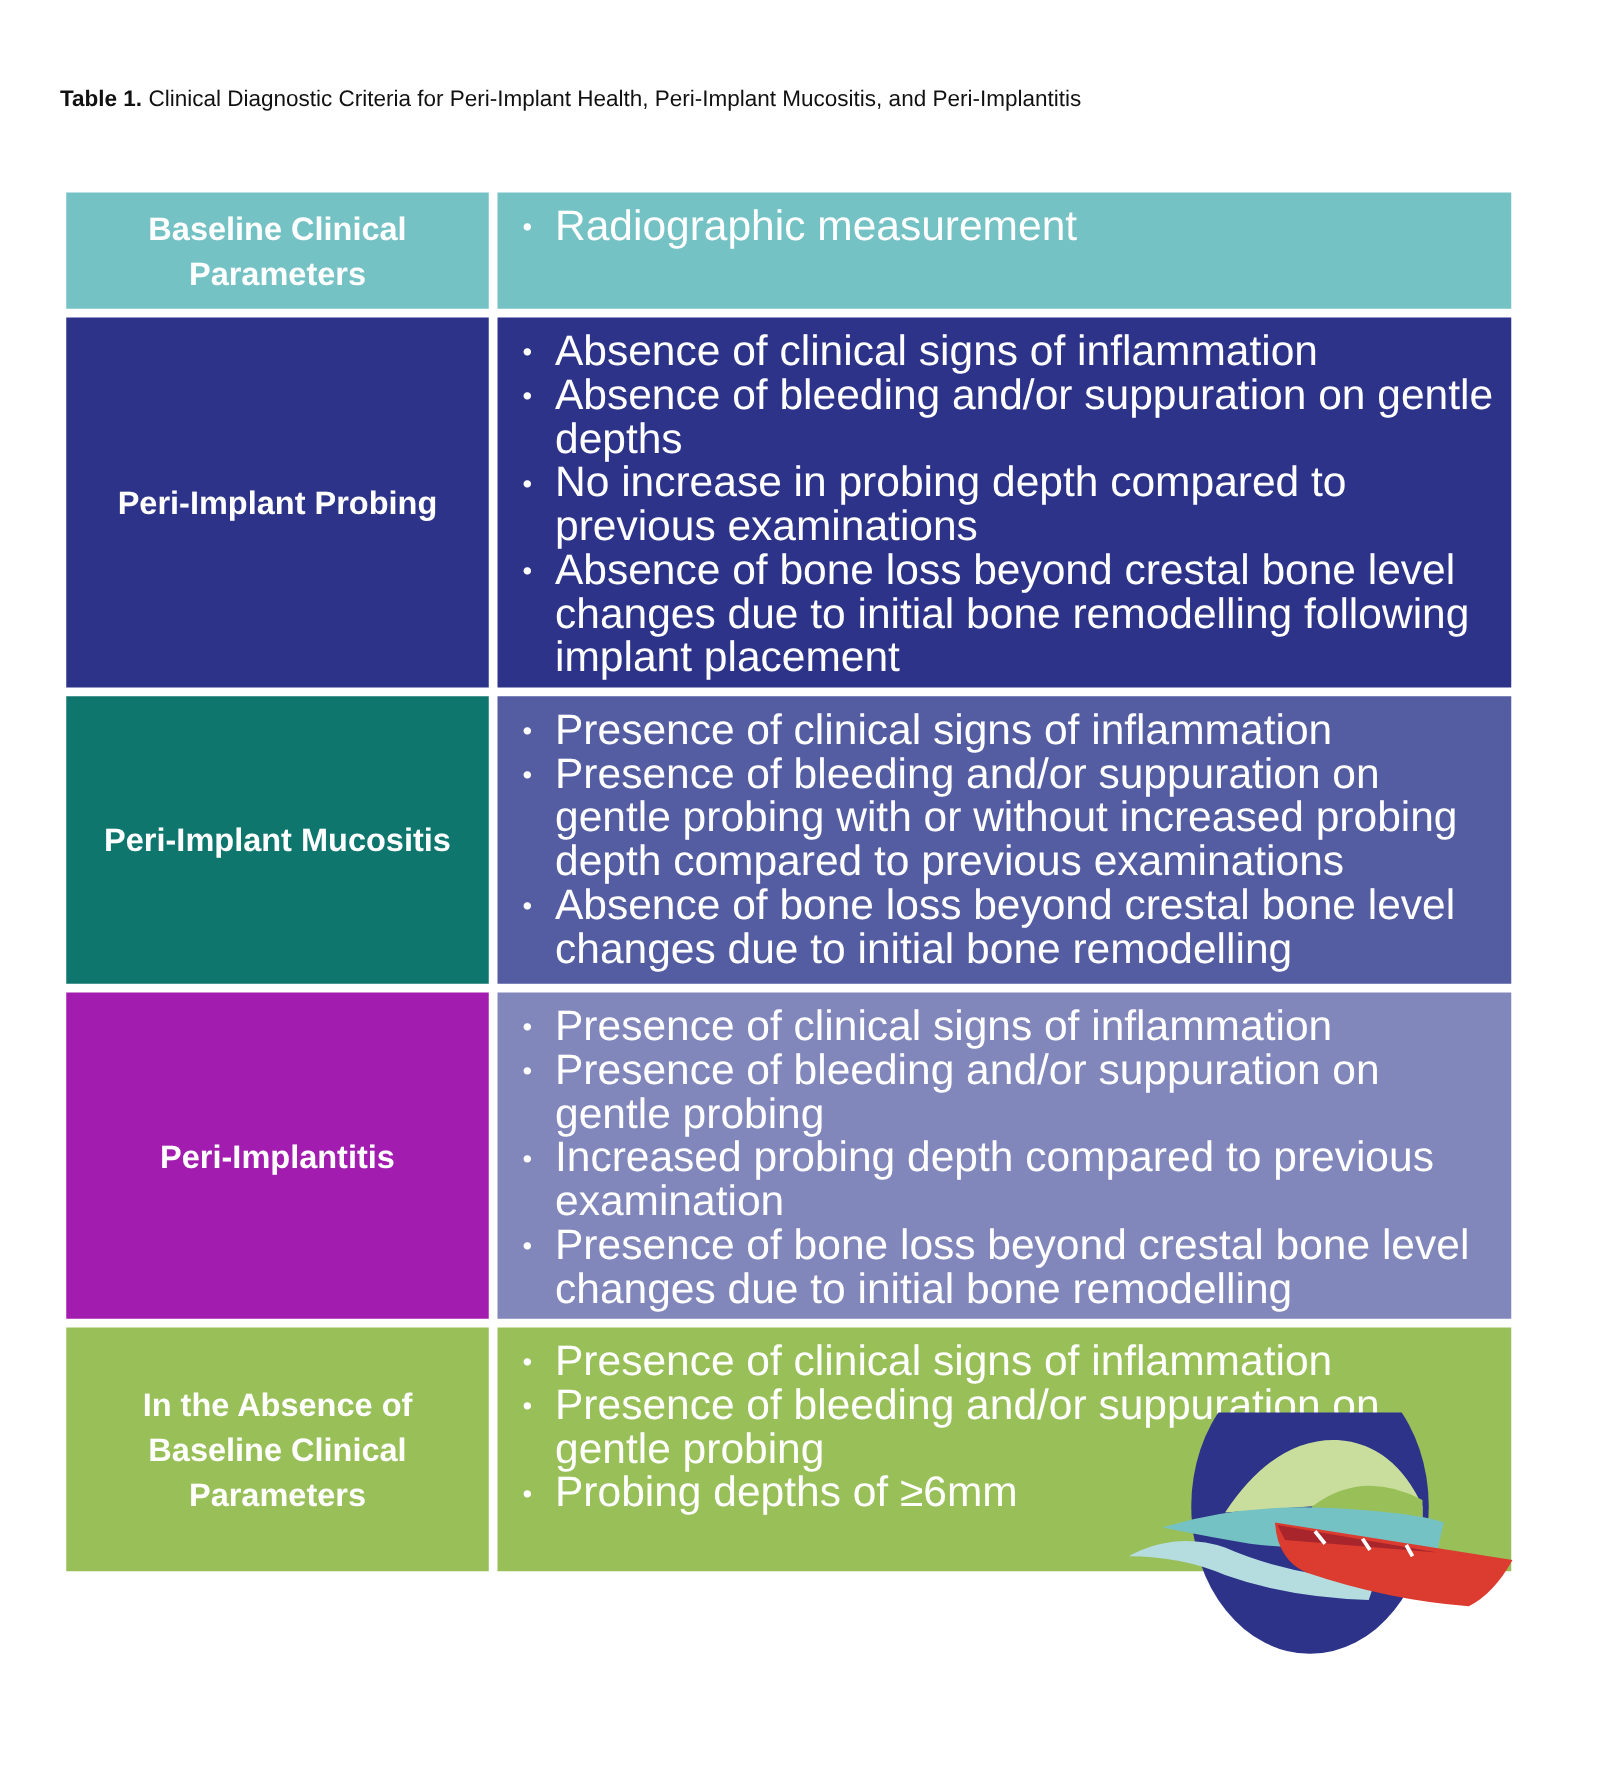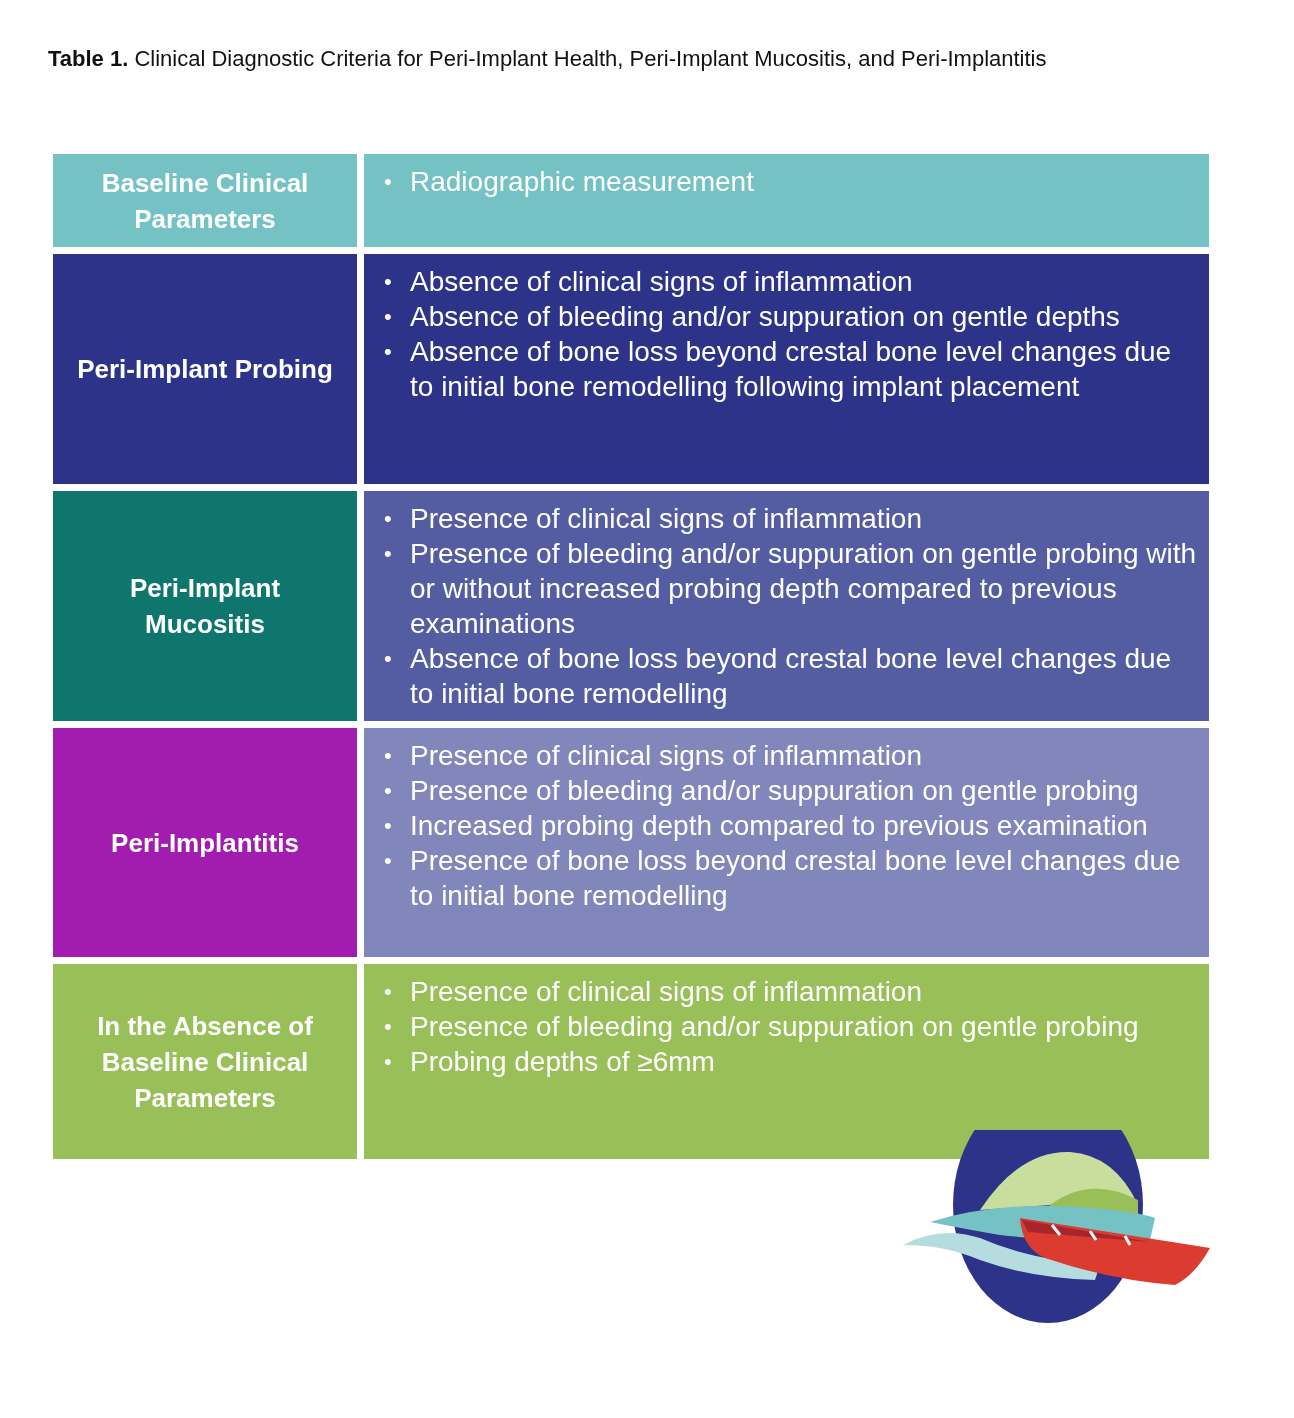--- a/index.html
+++ b/index.html
@@ -1,27 +1,27 @@
 <!DOCTYPE html>
 <html><head>
 <meta charset="utf-8">
 <style>
   html, body { margin: 0; padding: 0; background: #ffffff; }
   body { width: 1294px; height: 1418px; position: relative; overflow: hidden;
          font-family: "Liberation Sans", sans-serif; }
-  .caption { position: absolute; left: 48px; top: 44px; width: 1180px;
-             font-size: 22px; line-height: 30px; color: #111; }
+  .caption { position: absolute; left: 48px; top: 64px; width: 1180px;
+             font-size: 18px; line-height: 30px; color: #111; }
   .caption b { font-weight: bold; }
   .table { position: absolute; left: 53px; top: 154px; width: 1156px; }
   .row { display: flex; margin-bottom: 7px; }
-  .cell-left { width: 304px; margin-right: 7px; display: flex; align-items: center;
+  .cell-left { width: 338px; margin-right: 7px; display: flex; align-items: center;
                justify-content: center; text-align: center; color: #fff;
                font-weight: bold; font-size: 26px; line-height: 36px; padding: 0 23px;
                box-sizing: border-box; }
-  .cell-right { flex: 1; color: #fff; font-size: 28px; line-height: 35px;
+  .cell-right { flex: 1; color: #fff; font-size: 34px; line-height: 35px;
                 padding: 10px 12px 6px 14px; box-sizing: border-box; }
   .cell-right ul { list-style: none; margin: 0; padding: 0; }
   .cell-right li { position: relative; padding-left: 32px; }
   .cell-right li::before { content: "•"; position: absolute; left: 6px; top: 0;
                            font-size: 22px; }
   .logo { position: absolute; left: 900px; top: 1130px; width: 320px; height: 200px; }
 </style>
 </head>
 <body>
 
@@ -38,20 +38,21 @@
       </ul>
     </div>
   </div>
 
   <div class="row" style="min-height:230px">
     <div class="cell-left" style="background:#2d3389">Peri-Implant Probing</div>
     <div class="cell-right" style="background:#2d3389">
       <ul>
         <li>Absence of clinical signs of inflammation</li>
         <li>Absence of bleeding and/or suppuration on gentle depths</li>
+        <li>No increase in probing depth compared to previous examinations</li>
         <li>Absence of bone loss beyond crestal bone level changes due to initial bone remodelling following implant placement</li>
       </ul>
     </div>
   </div>
 
   <div class="row" style="min-height:230px">
     <div class="cell-left" style="background:#0f766e">Peri-Implant Mucositis</div>
     <div class="cell-right" style="background:#545ca2">
       <ul>
         <li>Presence of clinical signs of inflammation</li>

